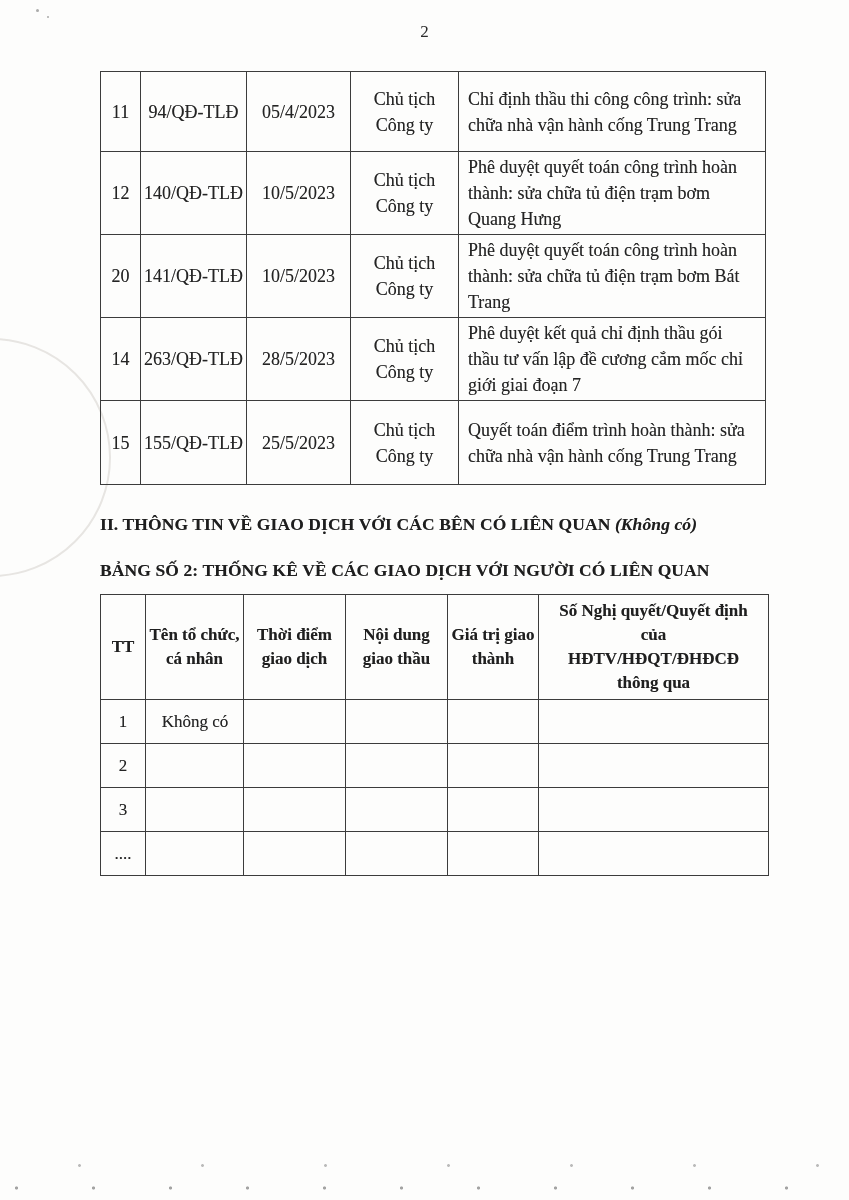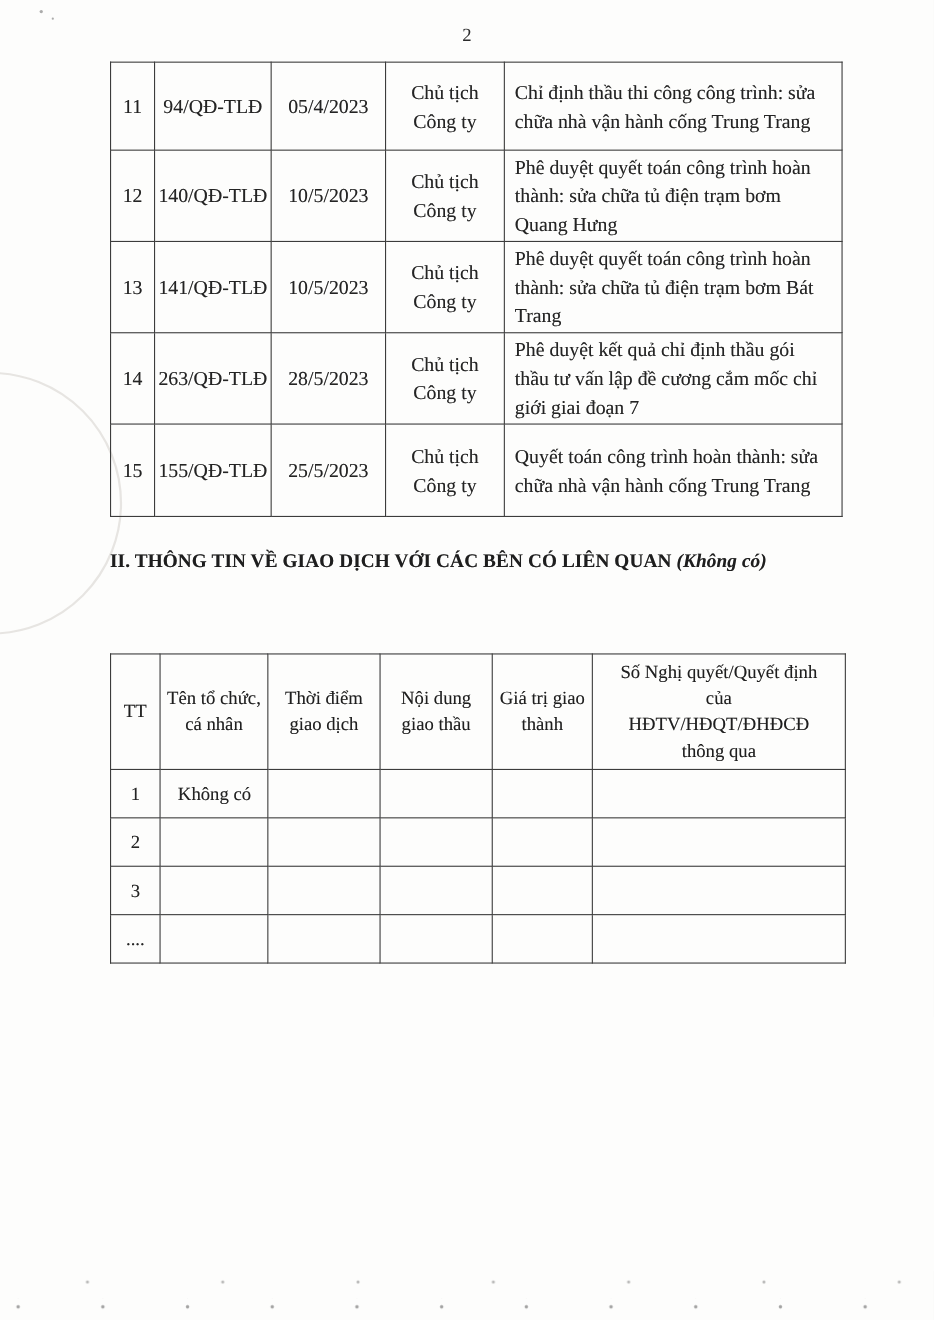--- a/index.html
+++ b/index.html
@@ -19,50 +19,50 @@
   
   table{border-collapse:collapse;table-layout:fixed;}
   td,th{
     border:1.5px solid #3c3c3c;
     vertical-align:middle;
     color:#242424;
     text-shadow:0 0 0.5px rgba(30,30,30,.4);
     overflow:hidden;
   }
   .t1{
-    position:absolute;left:100px;top:56px;width:665px;
+    position:absolute;left:100px;top:71px;width:665px;
     font-size:18px;line-height:26px;
   }
   .t1 td{text-align:center;padding:2px 3px;}
   .t1 td.desc{text-align:left;padding:2px 16px 2px 9px;}
   .t1 tr:nth-child(1){height:80px;}
   .t1 tr:nth-child(2){height:79px;}
   .t1 tr:nth-child(3){height:78px;}
   .t1 tr:nth-child(4){height:79px;}
   .t1 tr:nth-child(5){height:84px;}
   .t1 tr:nth-child(6){height:49px;}
   .t2{
     position:absolute;left:100px;top:594px;width:668px;
     font-size:17px;line-height:24px;
   }
   .t2 th{
-    font-weight:normal;text-align:center;padding:3px 2px;
+    font-weight:bold;text-align:center;padding:3px 2px;
     height:98px;color:#1f1f1f;
   }
   .t2 td{text-align:center;padding:2px 3px;height:39px;}
   .t2 td.name{text-align:center;padding-left:4px;}
   .pre{white-space:pre-line;}
   
   .h-sec{
     position:absolute;left:100px;width:700px;
     font-weight:bold;font-size:17.5px;color:#1e1e1e;
     text-shadow:0 0 0.5px rgba(20,20,20,.45);
     letter-spacing:.1px;white-space:nowrap;
   }
-  .h1{top:499px;}
+  .h1{top:514px;}
   .h2{top:560px;}
   .h-note{font-style:italic;}
   
   .stamp-arc{
     position:absolute;left:-128px;top:338px;width:235px;height:235px;
     border-radius:50%;border:2.5px solid rgba(145,135,125,.20);
   }
   .noise-band-1{
     position:absolute;left:0;bottom:28px;width:849px;height:14px;opacity:.45;
     background-image:radial-gradient(circle,rgba(70,70,70,.8) 1px,rgba(70,70,70,0) 1.8px);
@@ -103,47 +103,48 @@
         <td class="desc">Chỉ định thầu thi công công trình: sửa chữa nhà vận hành cống Trung Trang</td>
       </tr>
       <tr>
         <td>12</td>
         <td>140/QĐ-TLĐ</td>
         <td>10/5/2023</td>
         <td>Chủ tịch Công ty</td>
         <td class="desc">Phê duyệt quyết toán công trình hoàn thành: sửa chữa tủ điện trạm bơm Quang Hưng</td>
       </tr>
       <tr>
-        <td>13</td>
+        <td>20</td>
         <td>141/QĐ-TLĐ</td>
         <td>10/5/2023</td>
         <td>Chủ tịch Công ty</td>
         <td class="desc">Phê duyệt quyết toán công trình hoàn thành: sửa chữa tủ điện trạm bơm Bát Trang</td>
       </tr>
       <tr>
         <td>14</td>
         <td>263/QĐ-TLĐ</td>
         <td>28/5/2023</td>
         <td>Chủ tịch Công ty</td>
         <td class="desc">Phê duyệt kết quả chỉ định thầu gói thầu tư vấn lập đề cương cắm mốc chỉ giới giai đoạn 7</td>
       </tr>
       <tr>
         <td>15</td>
         <td>155/QĐ-TLĐ</td>
         <td>25/5/2023</td>
         <td>Chủ tịch Công ty</td>
-        <td class="desc">Quyết toán công trình hoàn thành: sửa chữa nhà vận hành cống Trung Trang</td>
+        <td class="desc">Quyết toán điểm trình hoàn thành: sửa chữa nhà vận hành cống Trung Trang</td>
       </tr>
     </tbody>
   </table>
 
   <div class="h-sec h1">
     <span>II. THÔNG TIN VỀ GIAO DỊCH VỚI CÁC BÊN CÓ LIÊN QUAN</span>
     <span class="h-note">(Không có)</span>
   </div>
+  <div class="h-sec h2">BẢNG SỐ 2: THỐNG KÊ VỀ CÁC GIAO DỊCH VỚI NGƯỜI CÓ LIÊN QUAN</div>
 
   <table class="t2">
     <colgroup>
       <col style="width:45px">
         <col style="width:98px">
         <col style="width:102px">
       <col style="width:102px">
         <col style="width:91px">
         <col style="width:230px">
     </colgroup>

